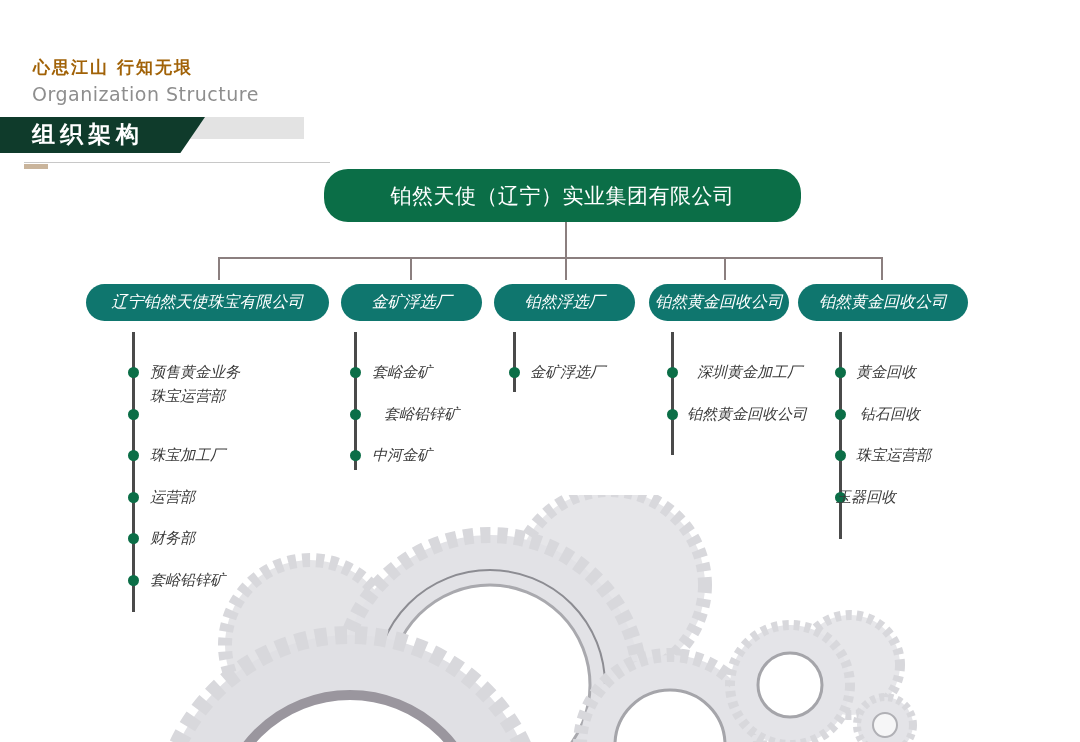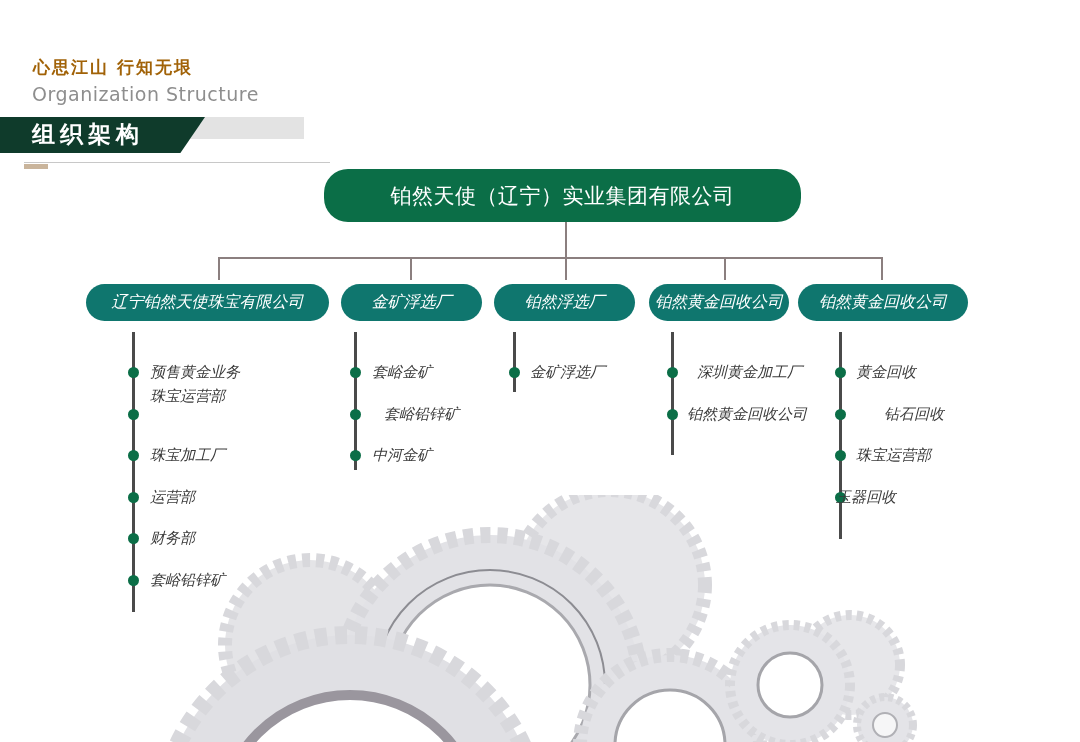--- a/index.html
+++ b/index.html
@@ -168,18 +168,18 @@
   <div class="item-label" style="left:687px; top:363px;margin-left:10px;">深圳黄金加工厂</div>
   <div class="dot" style="left:667px; top:409px;"></div>
   <div class="item-label" style="left:687px; top:405px;">铂然黄金回收公司</div>
 </div>
 
 <div class="abs vbar" style="left:839px; top:332px; height:207px;"></div>
 <div>
   <div class="dot" style="left:835px; top:367px;"></div>
   <div class="item-label" style="left:856px; top:363px;">黄金回收</div>
   <div class="dot" style="left:835px; top:409px;"></div>
-  <div class="item-label" style="left:884px; top:405px;">钻石回收</div>
+  <div class="item-label" style="left:860px; top:405px;">钻石回收</div>
   <div class="dot" style="left:835px; top:450px;"></div>
   <div class="item-label" style="left:856px; top:446px;">珠宝运营部</div>
   <div class="dot" style="left:835px; top:492px;"></div>
   <div class="item-label" style="left:836px; top:488px;">玉器回收</div>
 </div>
 
 </body></html>

